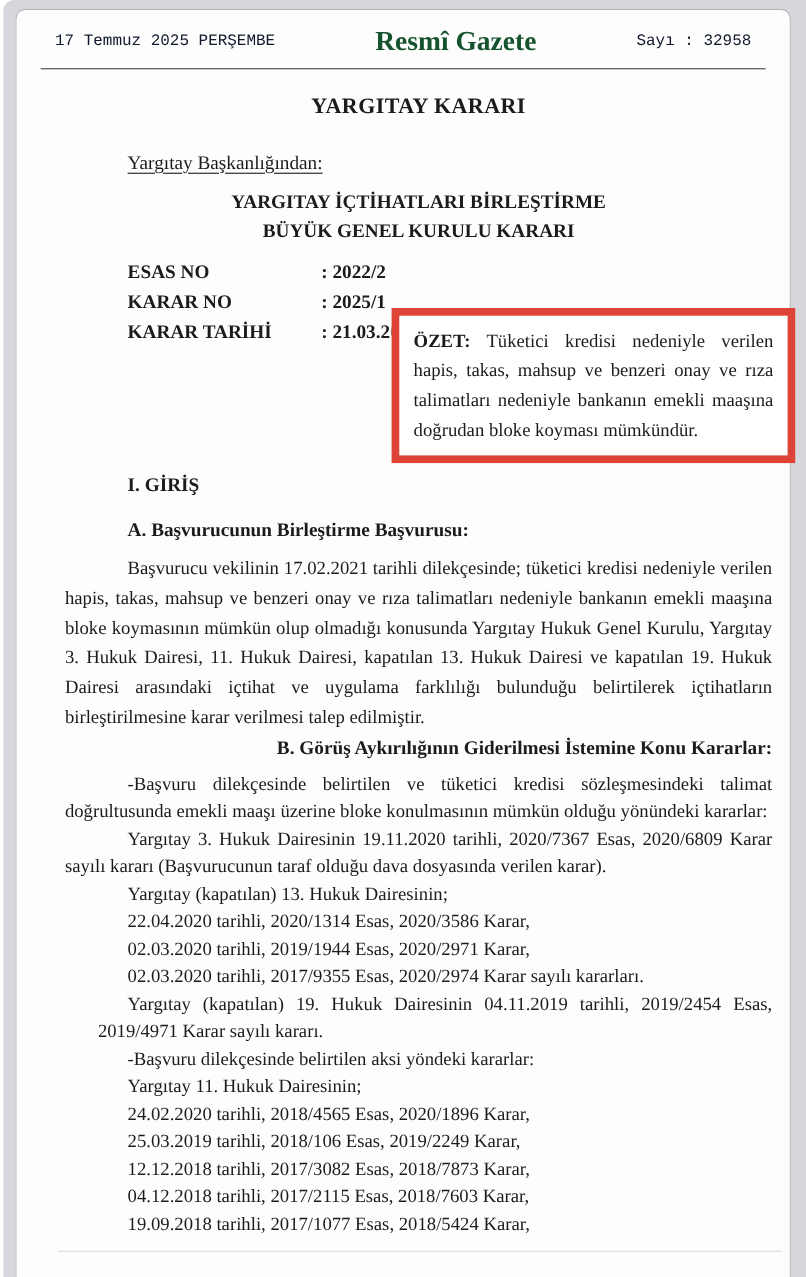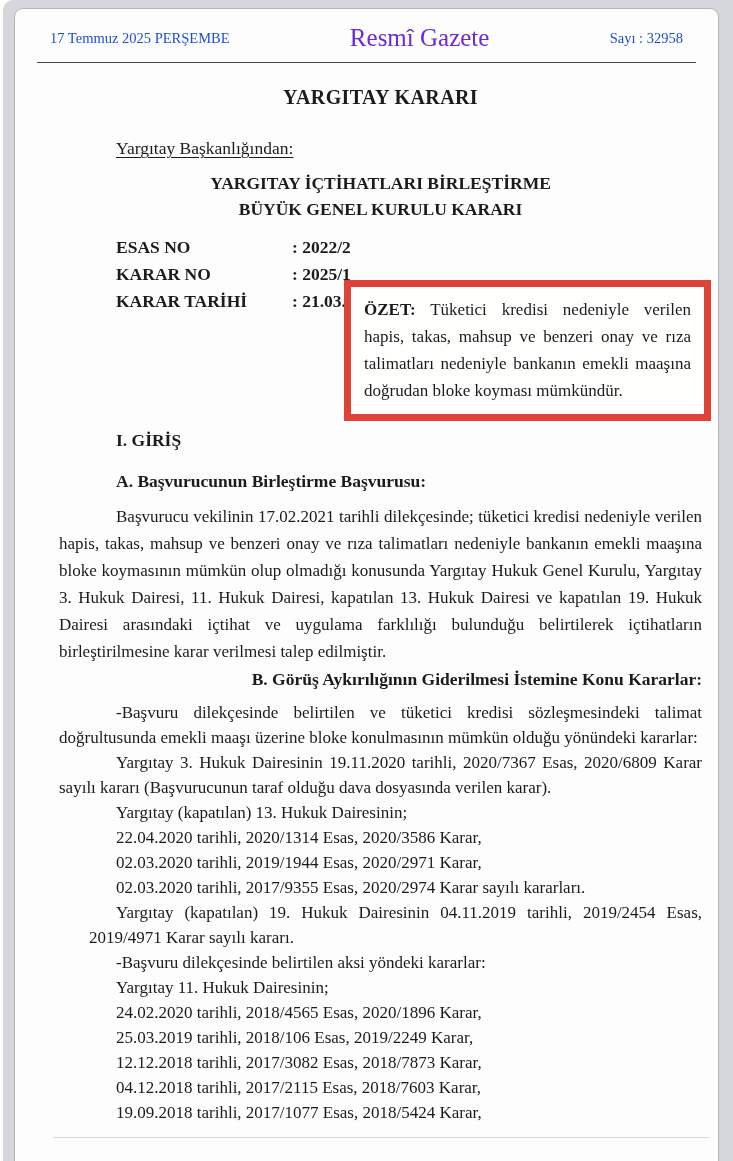--- a/index.html
+++ b/index.html
@@ -17,46 +17,46 @@
     border:1px solid #b4b5bb; border-bottom:none;
     border-radius:9px 9px 0 0;
   }
   
   .masthead {
     margin:0 22px; padding:15px 13px 10px;
     border-bottom:1.5px solid #46464a;
     display:flex; align-items:center; justify-content:space-between;
   }
   .masthead .side {
-    font-family:Liberation Serif, serif; font-size:14.5px; color:#1d4ed8;
+    font-family:Liberation Mono, monospace; font-size:14.5px; color:#0f172a;
     white-space:nowrap;
   }
   .masthead .side.right { text-align:right; }
   .masthead .gazette-title {
-    font-family:"Liberation Serif", serif; font-weight:normal; font-size:25px;
-    color:#6d28d9; white-space:nowrap;
+    font-family:"Liberation Serif", serif; font-weight:bold; font-size:25px;
+    color:#14532d; white-space:nowrap;
   }
   
   .content { padding:0 16px 0 44px; font-size:17px; line-height:27px; }
   .doc-title {
     text-align:center; font-weight:bold; font-size:20px; letter-spacing:.4px;
     margin-top:22px; line-height:24px;
   }
   .authority {
     margin-top:29px; margin-left:57px; font-size:17.5px; line-height:20px;
     text-decoration:underline; text-underline-offset:3px;
   }
   .subtitle { text-align:center; font-weight:bold; font-size:17.5px; line-height:26px; }
   .subtitle.first { margin-top:12px; }
   .fields { margin-top:12px; }
   .field-row { margin-left:57px; display:flex; font-weight:bold; font-size:17.5px; line-height:27px;gap:31px; }
   .field-label { width:145px; flex:none; }
   
   .ozet-box {
-    position:absolute; left:329px; top:271px; width:367px;
+    position:absolute; left:341px; top:271px; width:367px;
     box-sizing:border-box; border:7px solid #dd4336; background:#fffffe;
     padding:9px 13px 10px;
     font-size:17px; line-height:27px;
   }
   .ozet-label { font-weight:bold; }
   
   .jline { text-align:justify; text-align-last:justify; }
   .lline { text-align:left; }
   .ind { text-indent:57px; }
   .h1 { font-weight:bold; font-size:17.5px; margin-left:57px; margin-top:112px; line-height:27px; }

